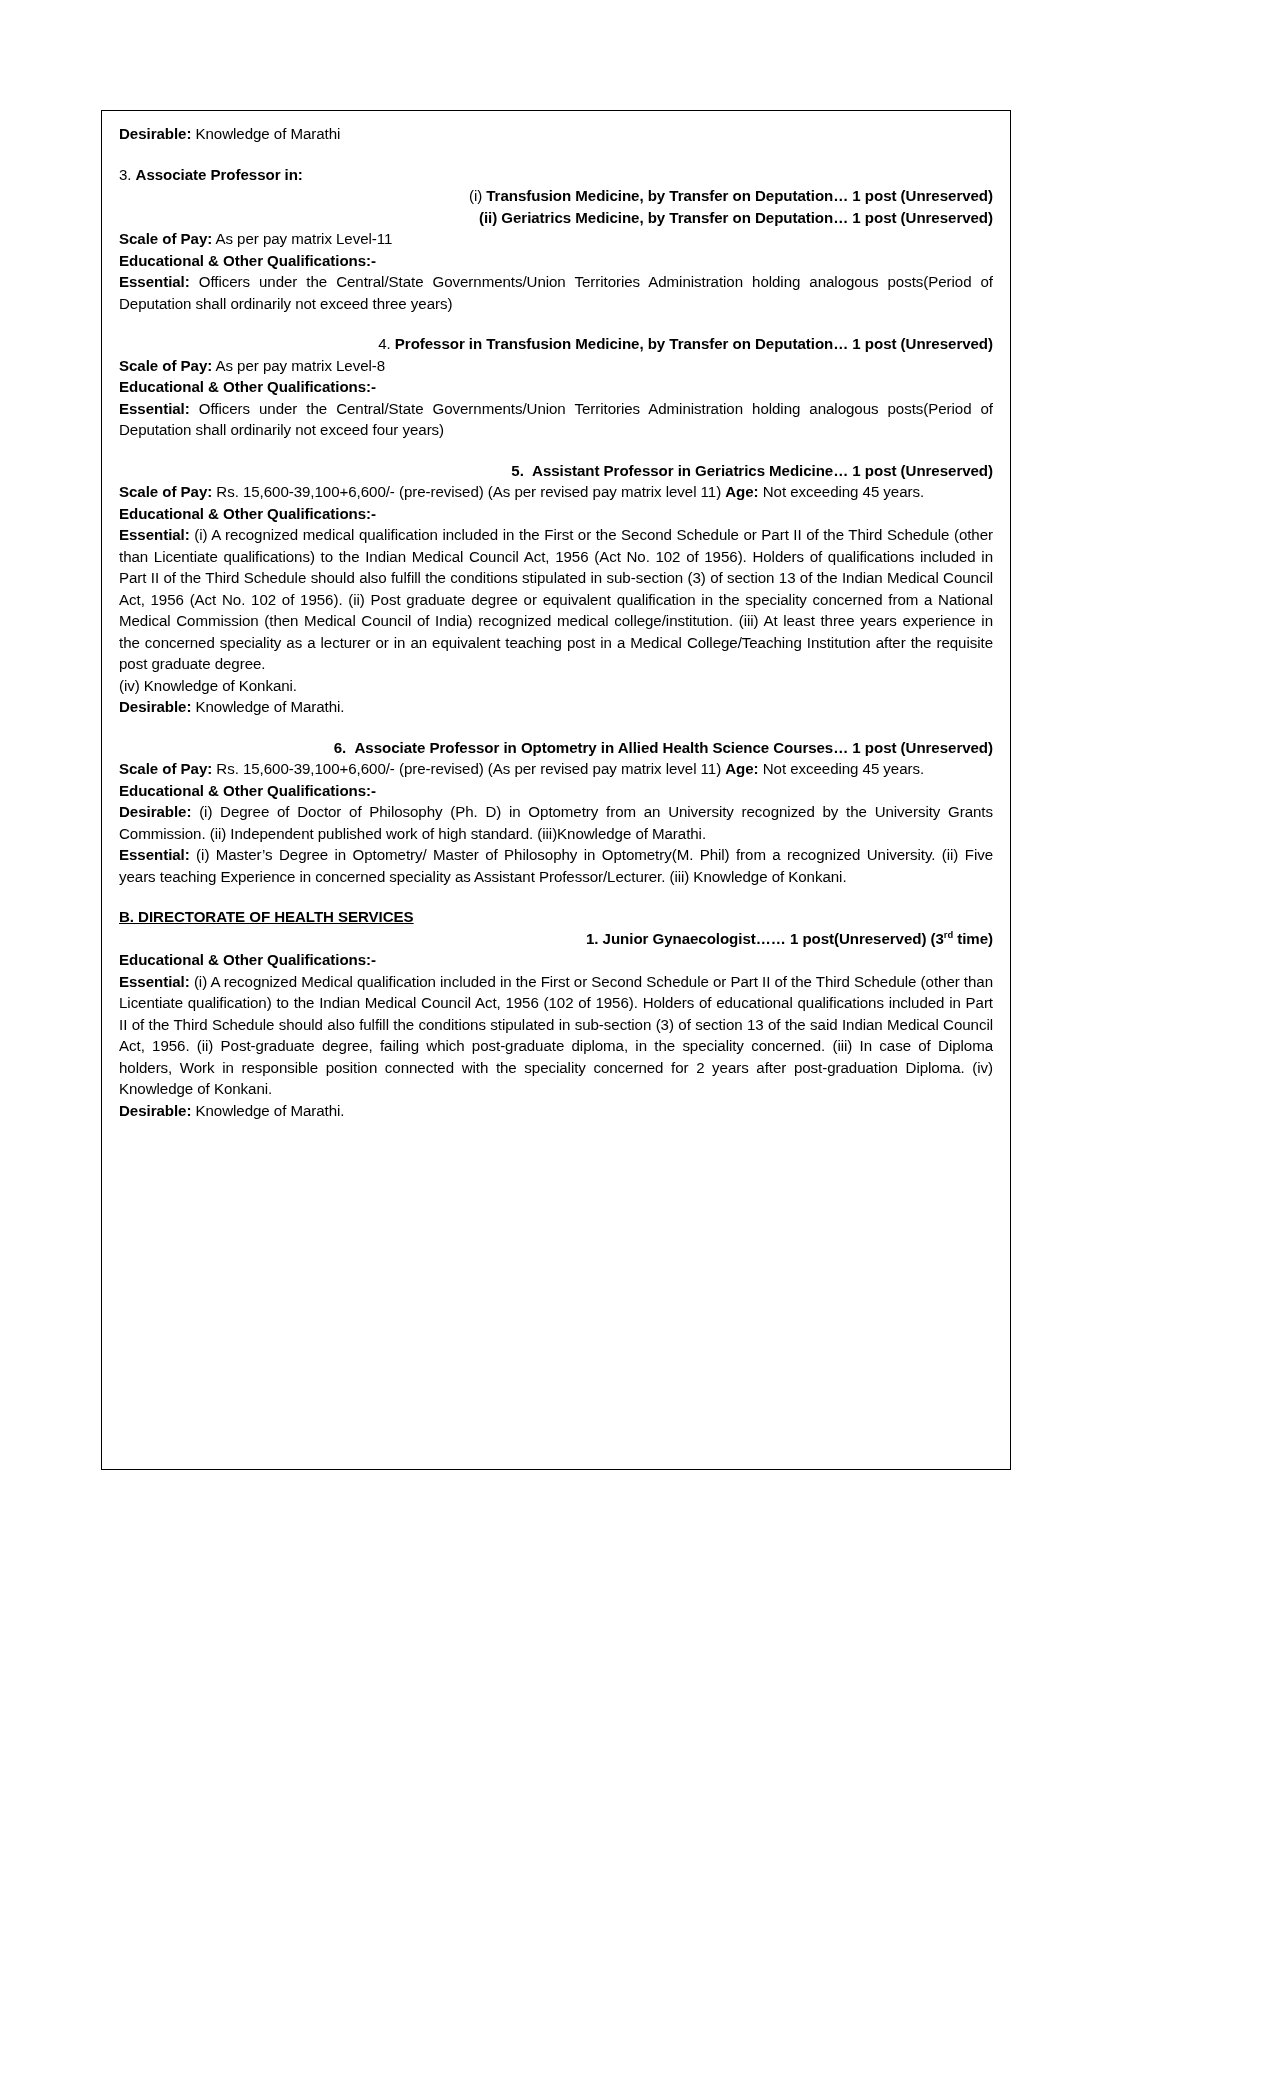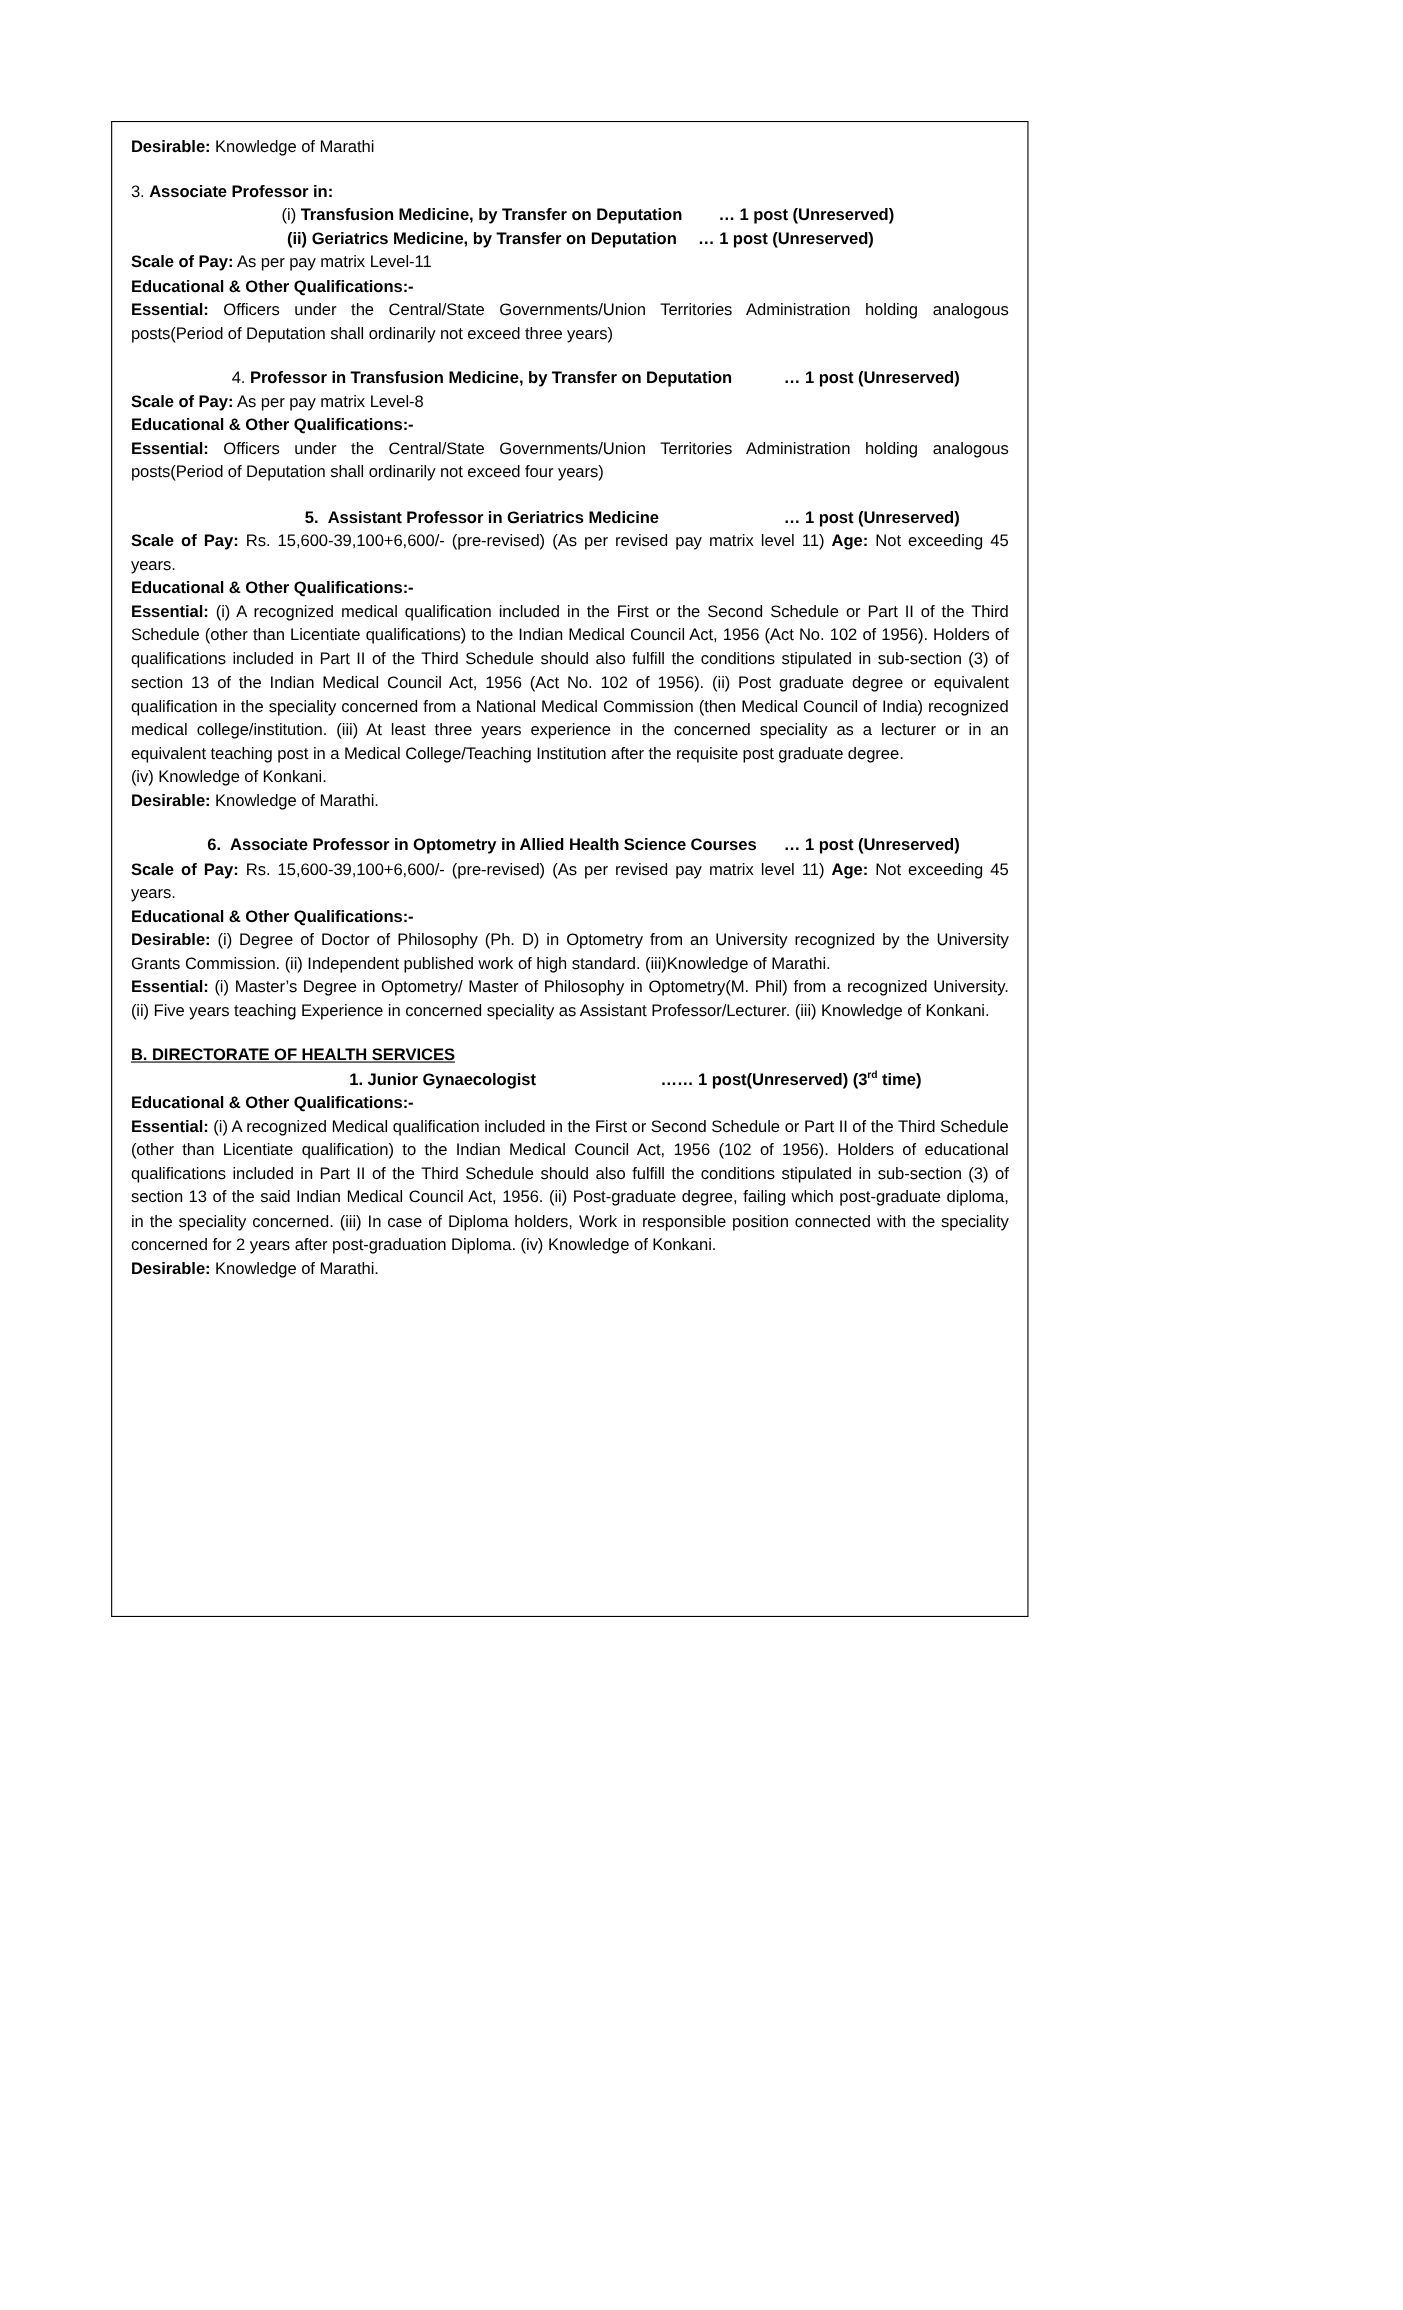--- a/index.html
+++ b/index.html
@@ -19,21 +19,21 @@
     position: absolute;
     left: 0; top: 0;
     width: 1275px;
     height: 2100px;
     background: #ffffff;
   }
   .doc-box {
     position: absolute;
     left: 101px;
     top: 110px;
-    width: 834px;
+    width: 910px;
     height: 1360px;
     border: 1.6px solid #000000;
     box-sizing: border-box;
     padding: 12px 17px 10px 17px;
     background: #ffffff;
   }
   .content {
     font-size: 15.1px;
     line-height: 1.425;
     text-align: justify;
@@ -49,21 +49,21 @@
   .line { text-align: left; }
   .just { text-align: justify; }
   .indent1 { padding-left: 6px; }
   sup {
     font-size: 0.62em;
     vertical-align: super;
     line-height: 0;
   }
   .postrow {
     display: block;
-    text-align: center;
+    text-align: right;
     white-space: nowrap;
   }
   .pr-title { display: inline-block; }
   .pr-count { display: inline-block; }
   .w-a { width: 430px; }
   .w-b { width: 393px; }
   .w-c { width: 396px; }
   .w-d { width: 549px; }
 </style>
 </head>

